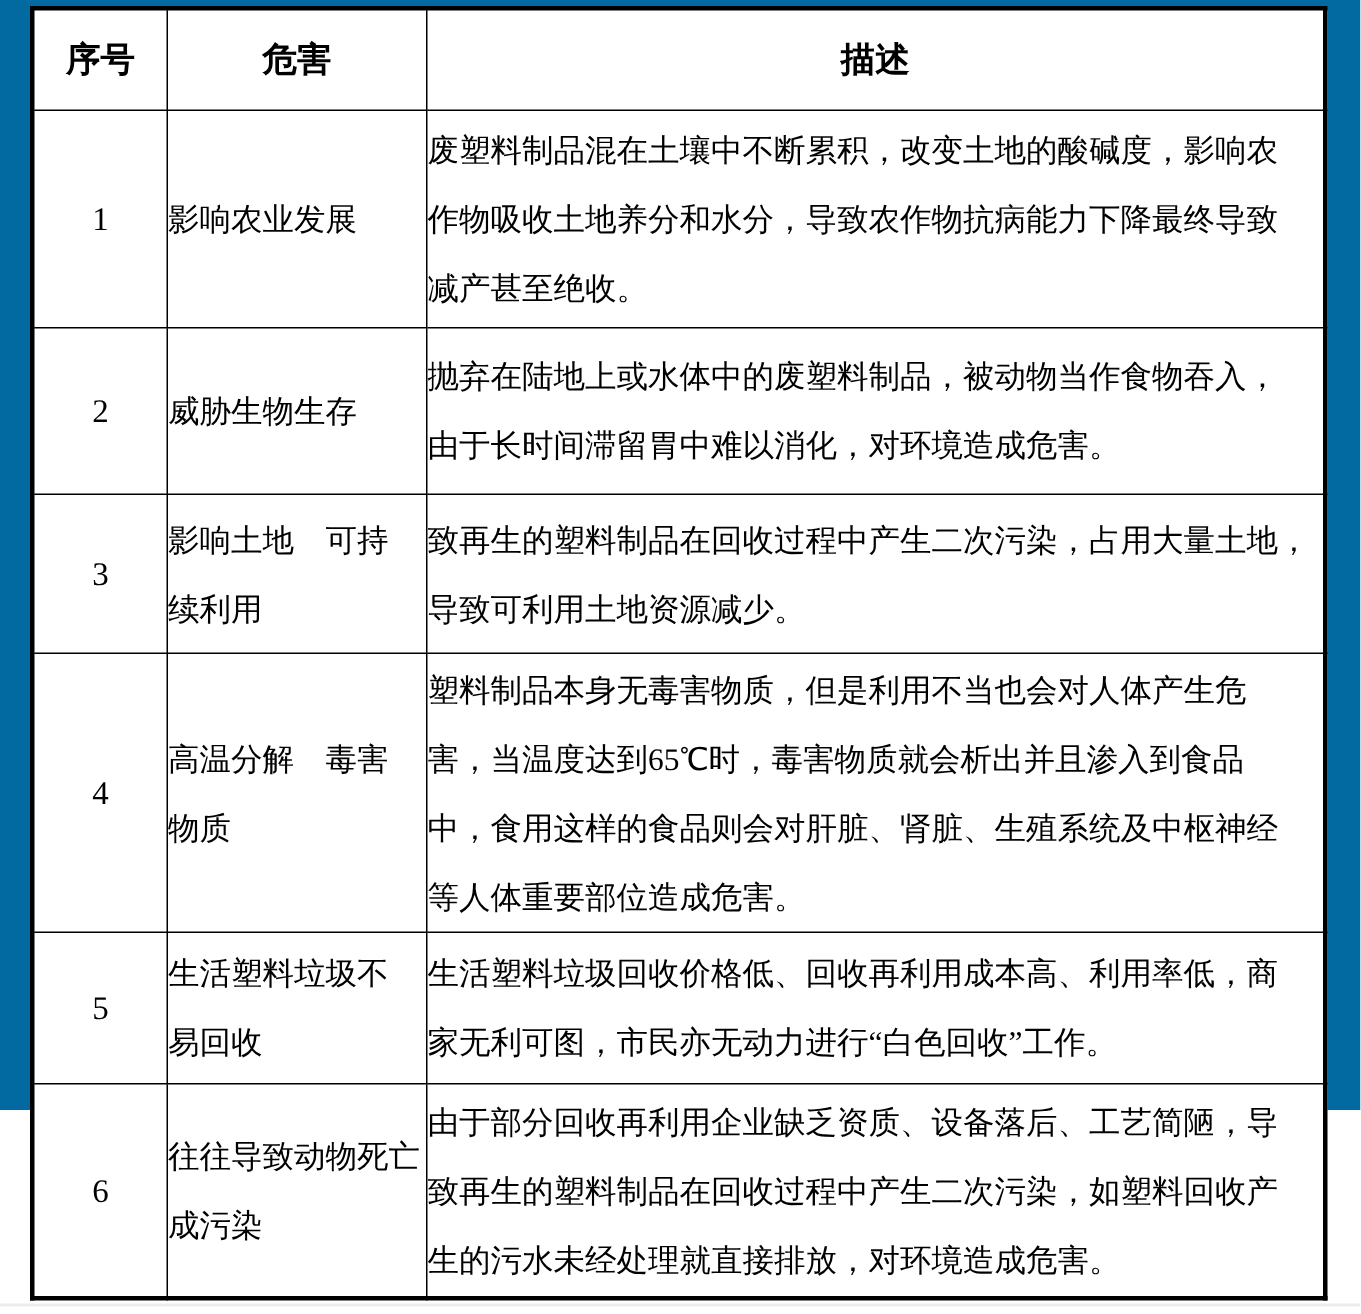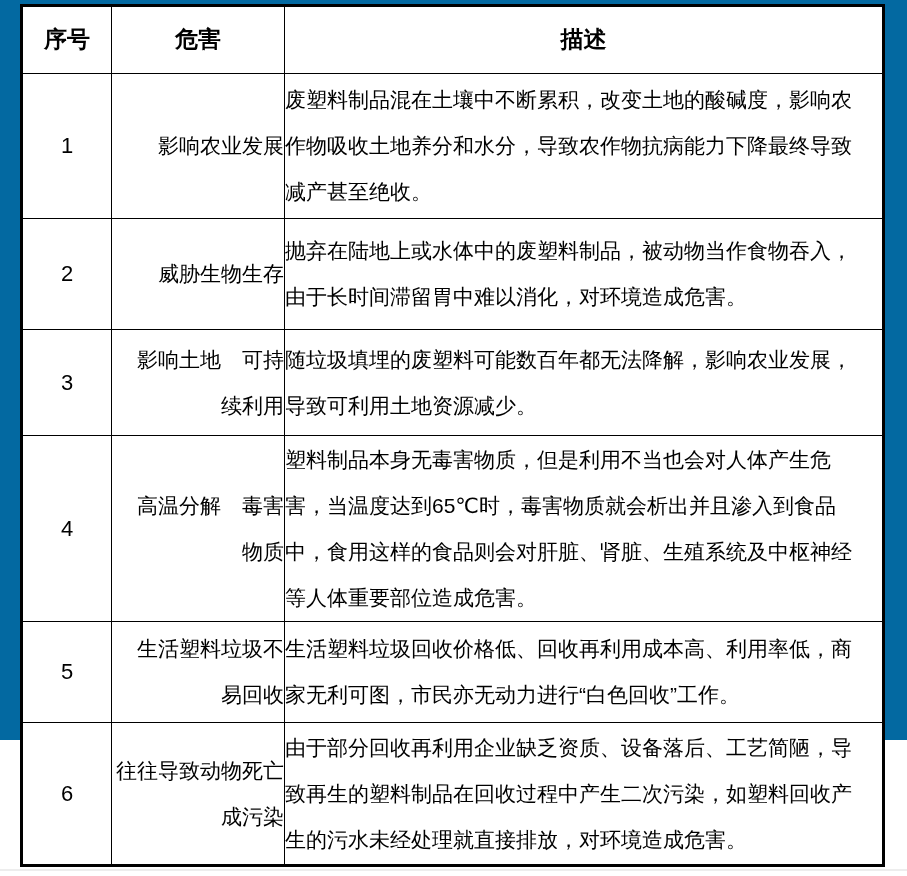--- a/index.html
+++ b/index.html
@@ -41,27 +41,28 @@
   thead th {
     height: 66px;
     font-size: 23px;
     font-weight: bold;
     text-align: center;
     line-height: 1.2;
   }
   tbody td {
     font-size: 21px;
     line-height: 46px;
+    font-family: Liberation Serif, serif;
   }
   td.col-id {
     text-align: center;
     font-size: 22px;
   }
   td.col-hazard {
-    text-align: right;
+    text-align: left;
     white-space: pre-line;
   }
   td.col-desc {
     text-align: left;
     padding: 0 8px 0 11px;
     white-space: pre-line;
   }
   tr.r1 td { height: 144px; }
   tr.r2 td { height: 110px; }
   tr.r3 td { height: 105px; }
@@ -101,21 +102,21 @@
       <tr class="r2">
         <td class="col-id">2</td>
         <td class="col-hazard">威胁生物生存</td>
         <td class="col-desc">抛弃在陆地上或水体中的废塑料制品，被动物当作食物吞入，
 由于长时间滞留胃中难以消化，对环境造成危害。</td>
       </tr>
       <tr class="r3">
         <td class="col-id">3</td>
         <td class="col-hazard">影响土地　可持
 续利用</td>
-        <td class="col-desc">随垃圾填埋的废塑料可能数百年都无法降解，影响农业发展，
+        <td class="col-desc">致再生的塑料制品在回收过程中产生二次污染，占用大量土地，
 导致可利用土地资源减少。</td>
       </tr>
       <tr class="r4">
         <td class="col-id">4</td>
         <td class="col-hazard">高温分解　毒害
 物质</td>
         <td class="col-desc">塑料制品本身无毒害物质，但是利用不当也会对人体产生危
 害，当温度达到65℃时，毒害物质就会析出并且渗入到食品
 中，食用这样的食品则会对肝脏、肾脏、生殖系统及中枢神经
 等人体重要部位造成危害。</td>

